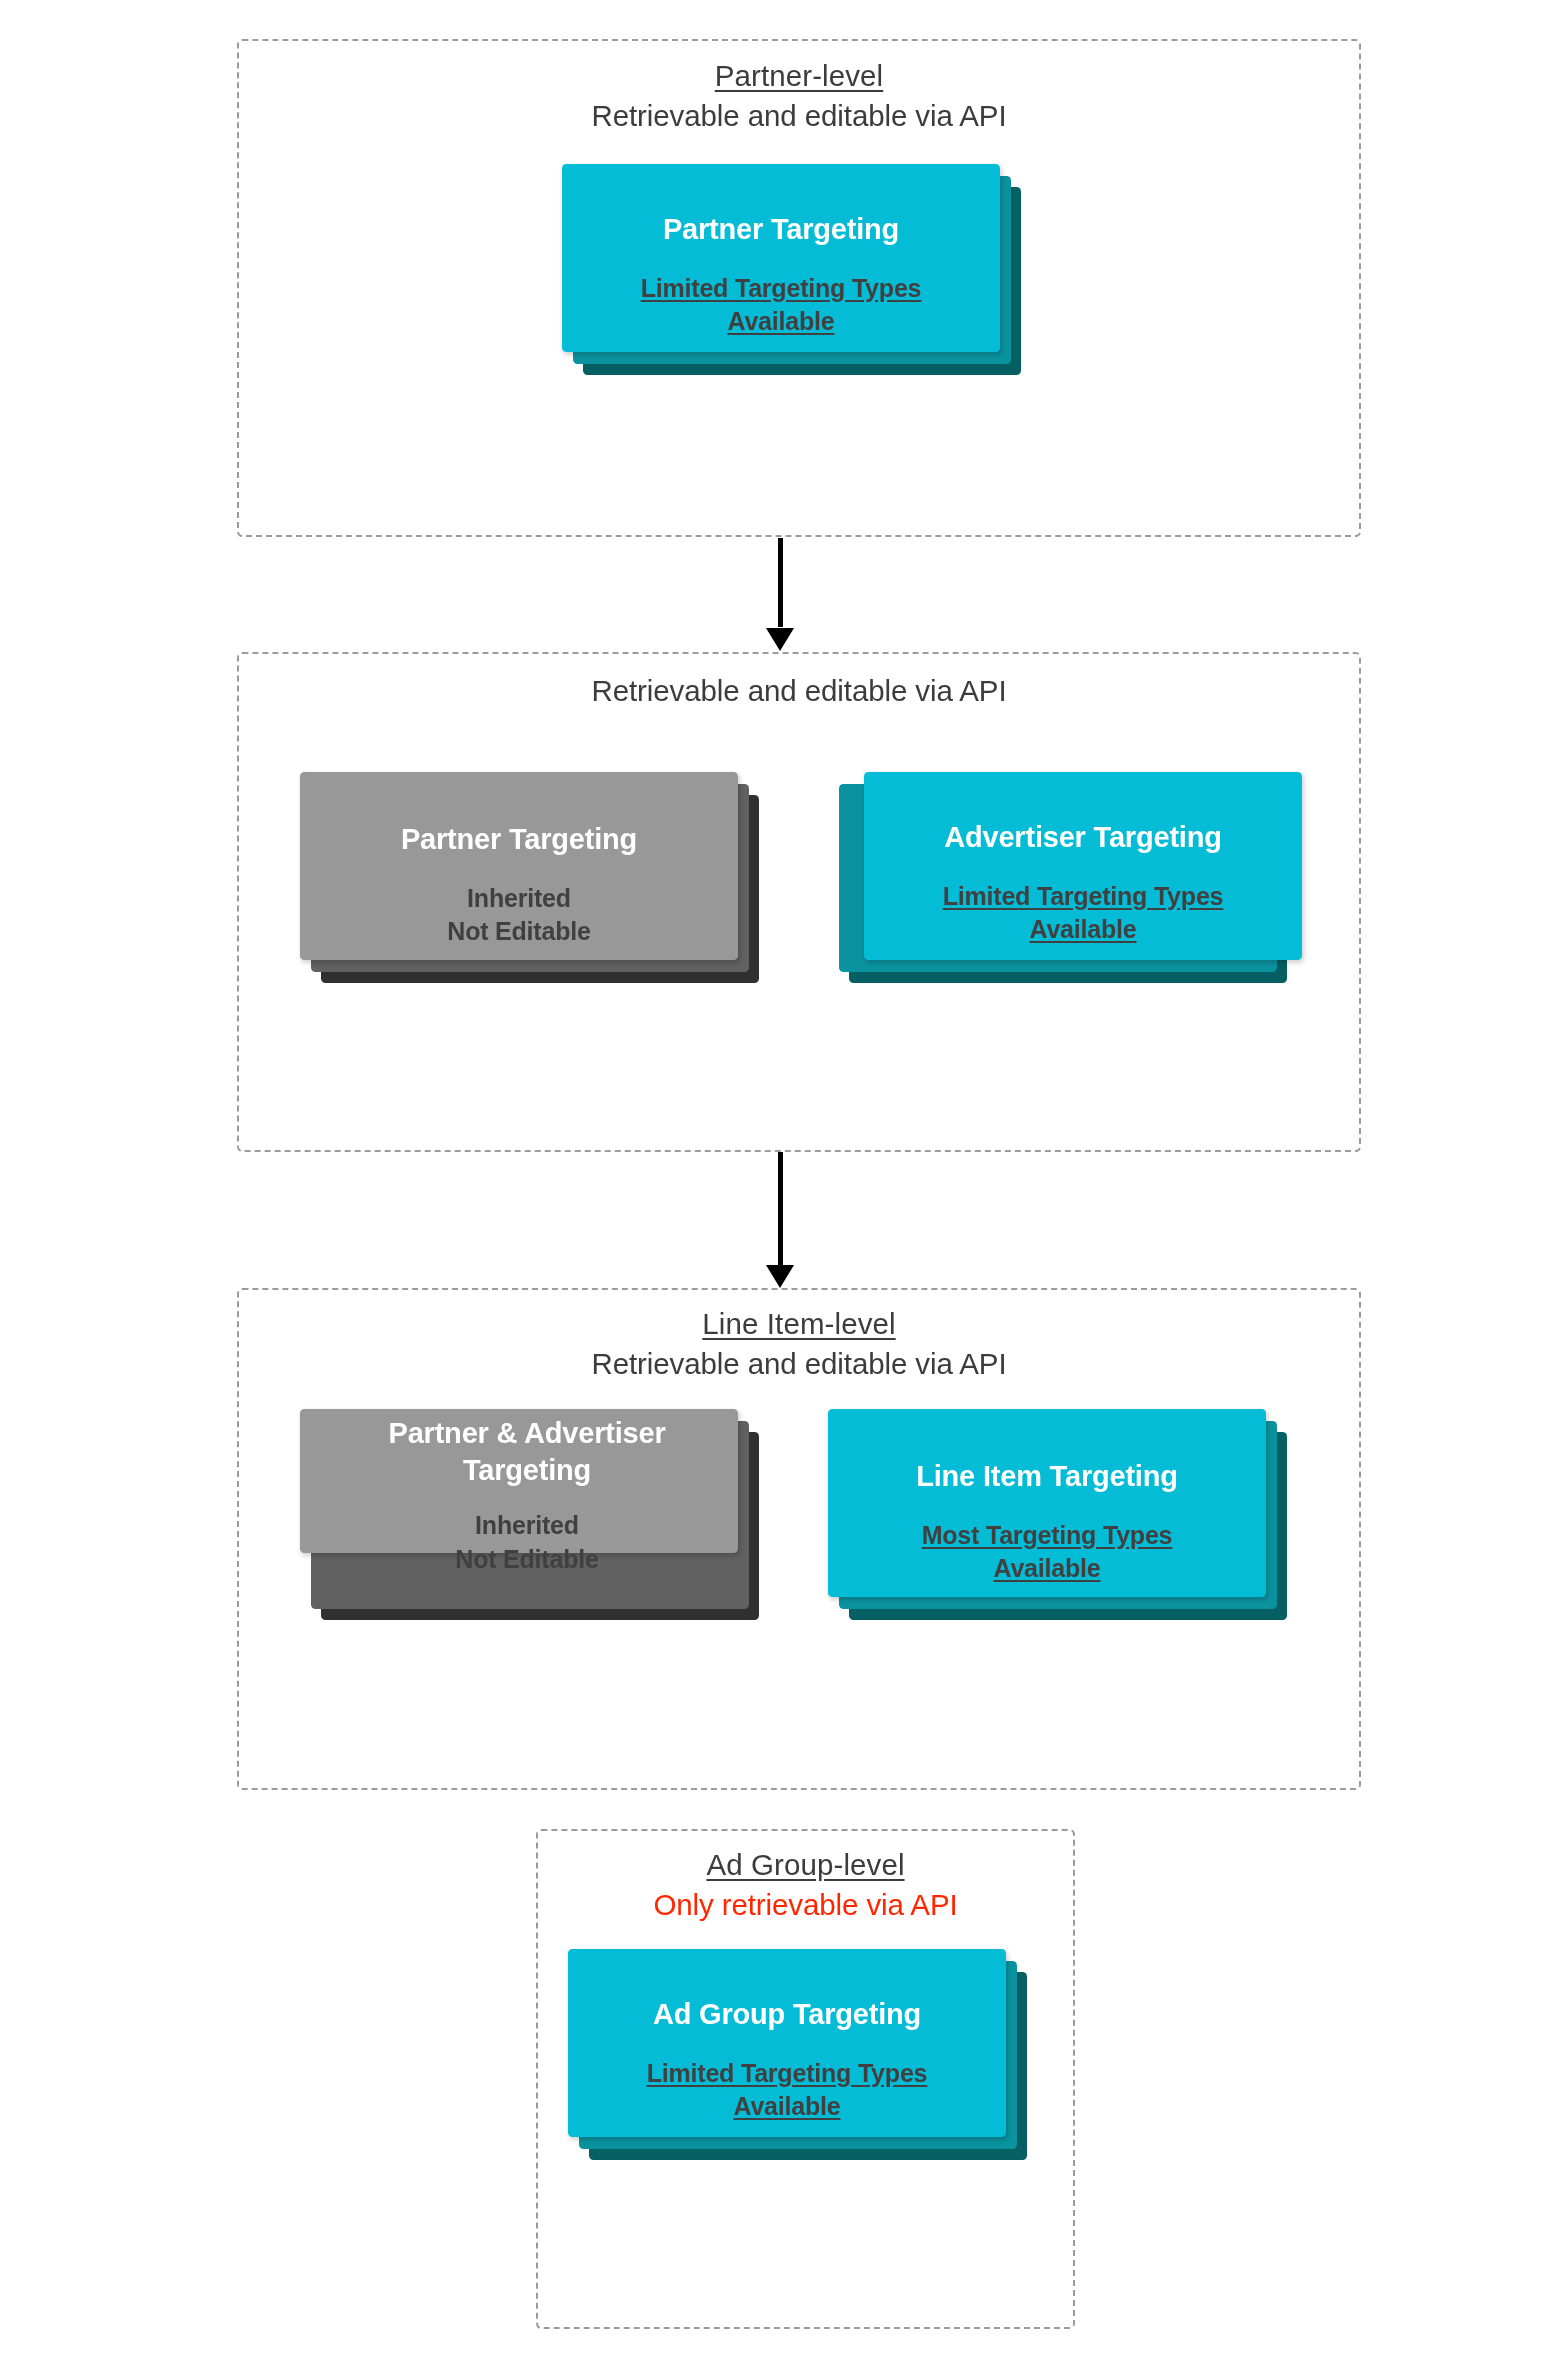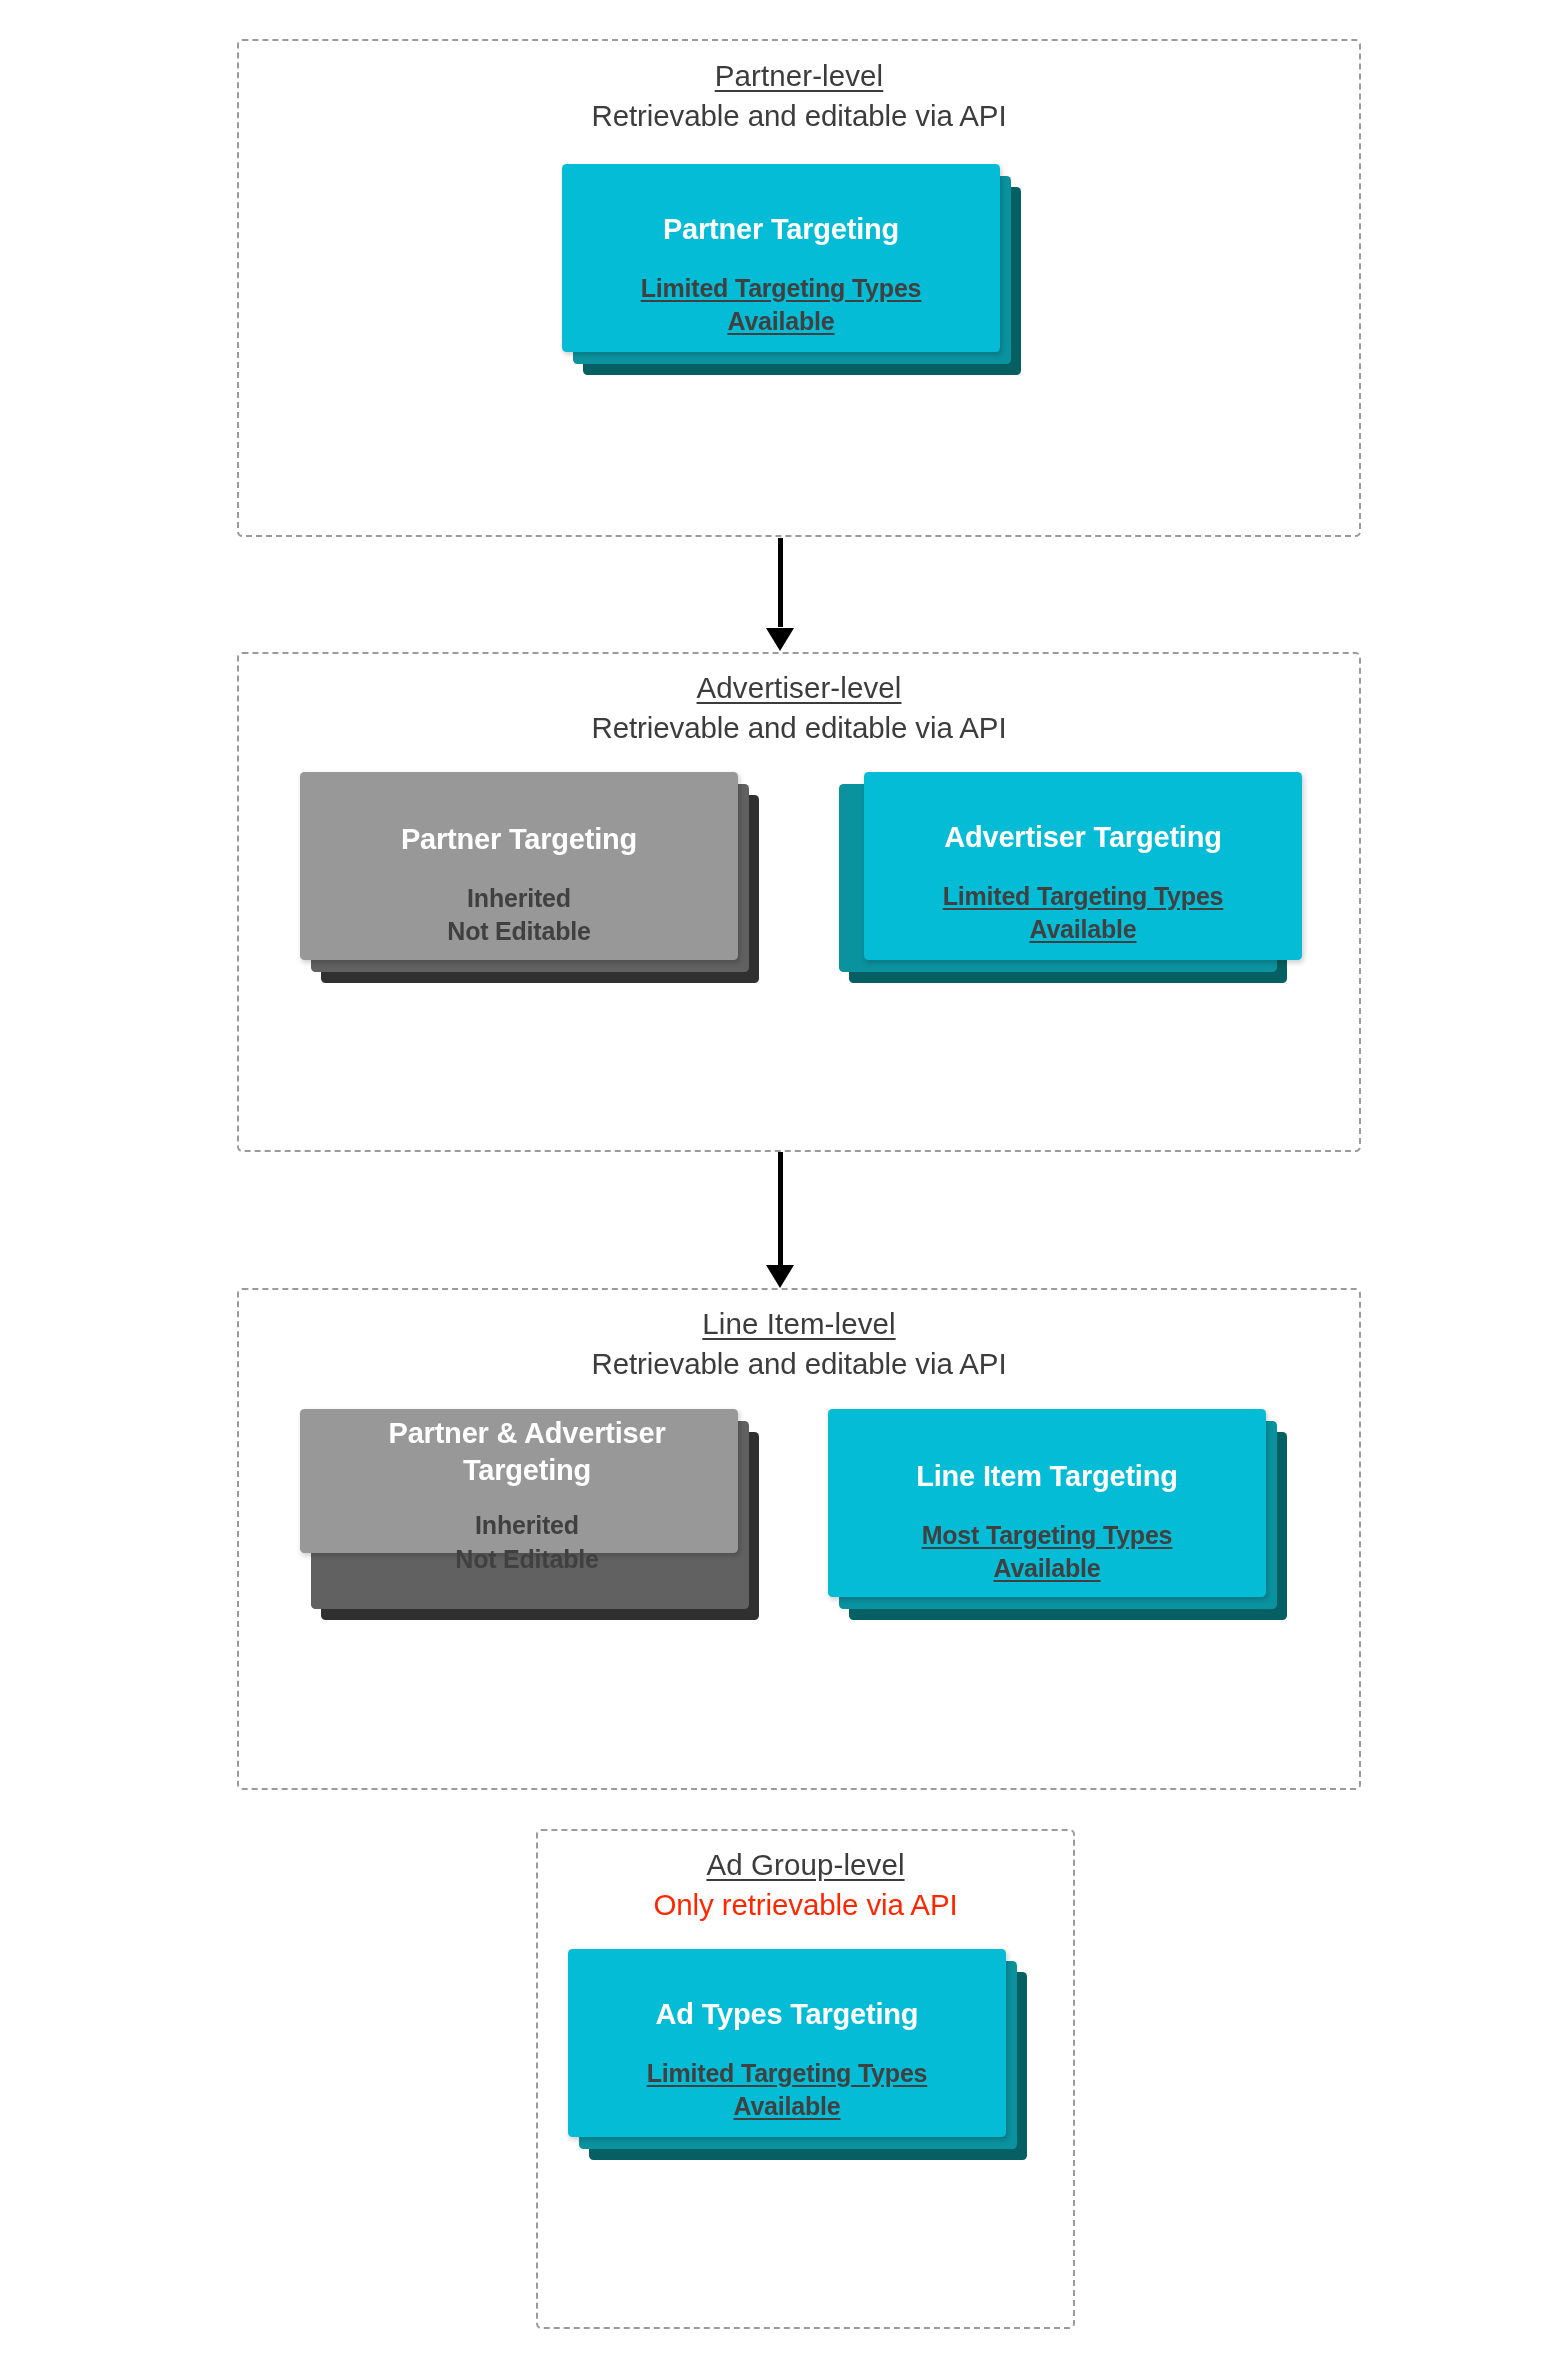--- a/index.html
+++ b/index.html
@@ -165,21 +165,20 @@
     </div>
   </div>
 
   <div class="arrow" style="left:766px; top:538px; width:29px; height:113px;">
     <div class="arrow-shaft" style="height:89px;"></div>
     <div class="arrow-head"></div>
   </div>
 
   <div class="level-box" style="left:237px; top:652px; width:1124px; height:500px;">
     <div class="level-header" style="top:15px;">
-      <span class="level-name">Advertiser-level</span>
       <span class="level-access">Retrievable and editable via API</span>
     </div>
 
     <div class="card-stack stack-gray" style="left:61px; top:118px; width:473px; height:241px;">
       <div class="card-layer back" style="width:438px; height:188px;"></div>
       <div class="card-layer mid" style="width:438px; height:188px;"></div>
       <div class="card-layer front" style="width:438px; height:188px; padding-top:38px;">
         <div class="card-title">Partner Targeting</div>
         <div class="card-sub" style="margin-top:23px;">Inherited</div>
         <div class="card-sub">Not Editable</div>
@@ -232,21 +231,21 @@
   <div class="level-box" style="left:536px; top:1829px; width:539px; height:500px;">
     <div class="level-header" style="top:15px;">
       <span class="level-name">Ad Group-level</span>
       <span class="level-access alert">Only retrievable via API</span>
     </div>
 
     <div class="card-stack stack-cyan" style="left:30px; top:118px; width:473px; height:237px;">
       <div class="card-layer back" style="width:438px; height:188px;"></div>
       <div class="card-layer mid" style="width:438px; height:188px;"></div>
       <div class="card-layer front" style="width:438px; height:188px; padding-top:34px;">
-        <div class="card-title">Ad Types Targeting</div>
+        <div class="card-title">Ad Group Targeting</div>
         <div class="card-sub linked" style="margin-top:23px;">Limited Targeting Types</div>
         <div class="card-sub linked">Available</div>
       </div>
     </div>
   </div>
 
 </div>
 
 
 </body></html>

